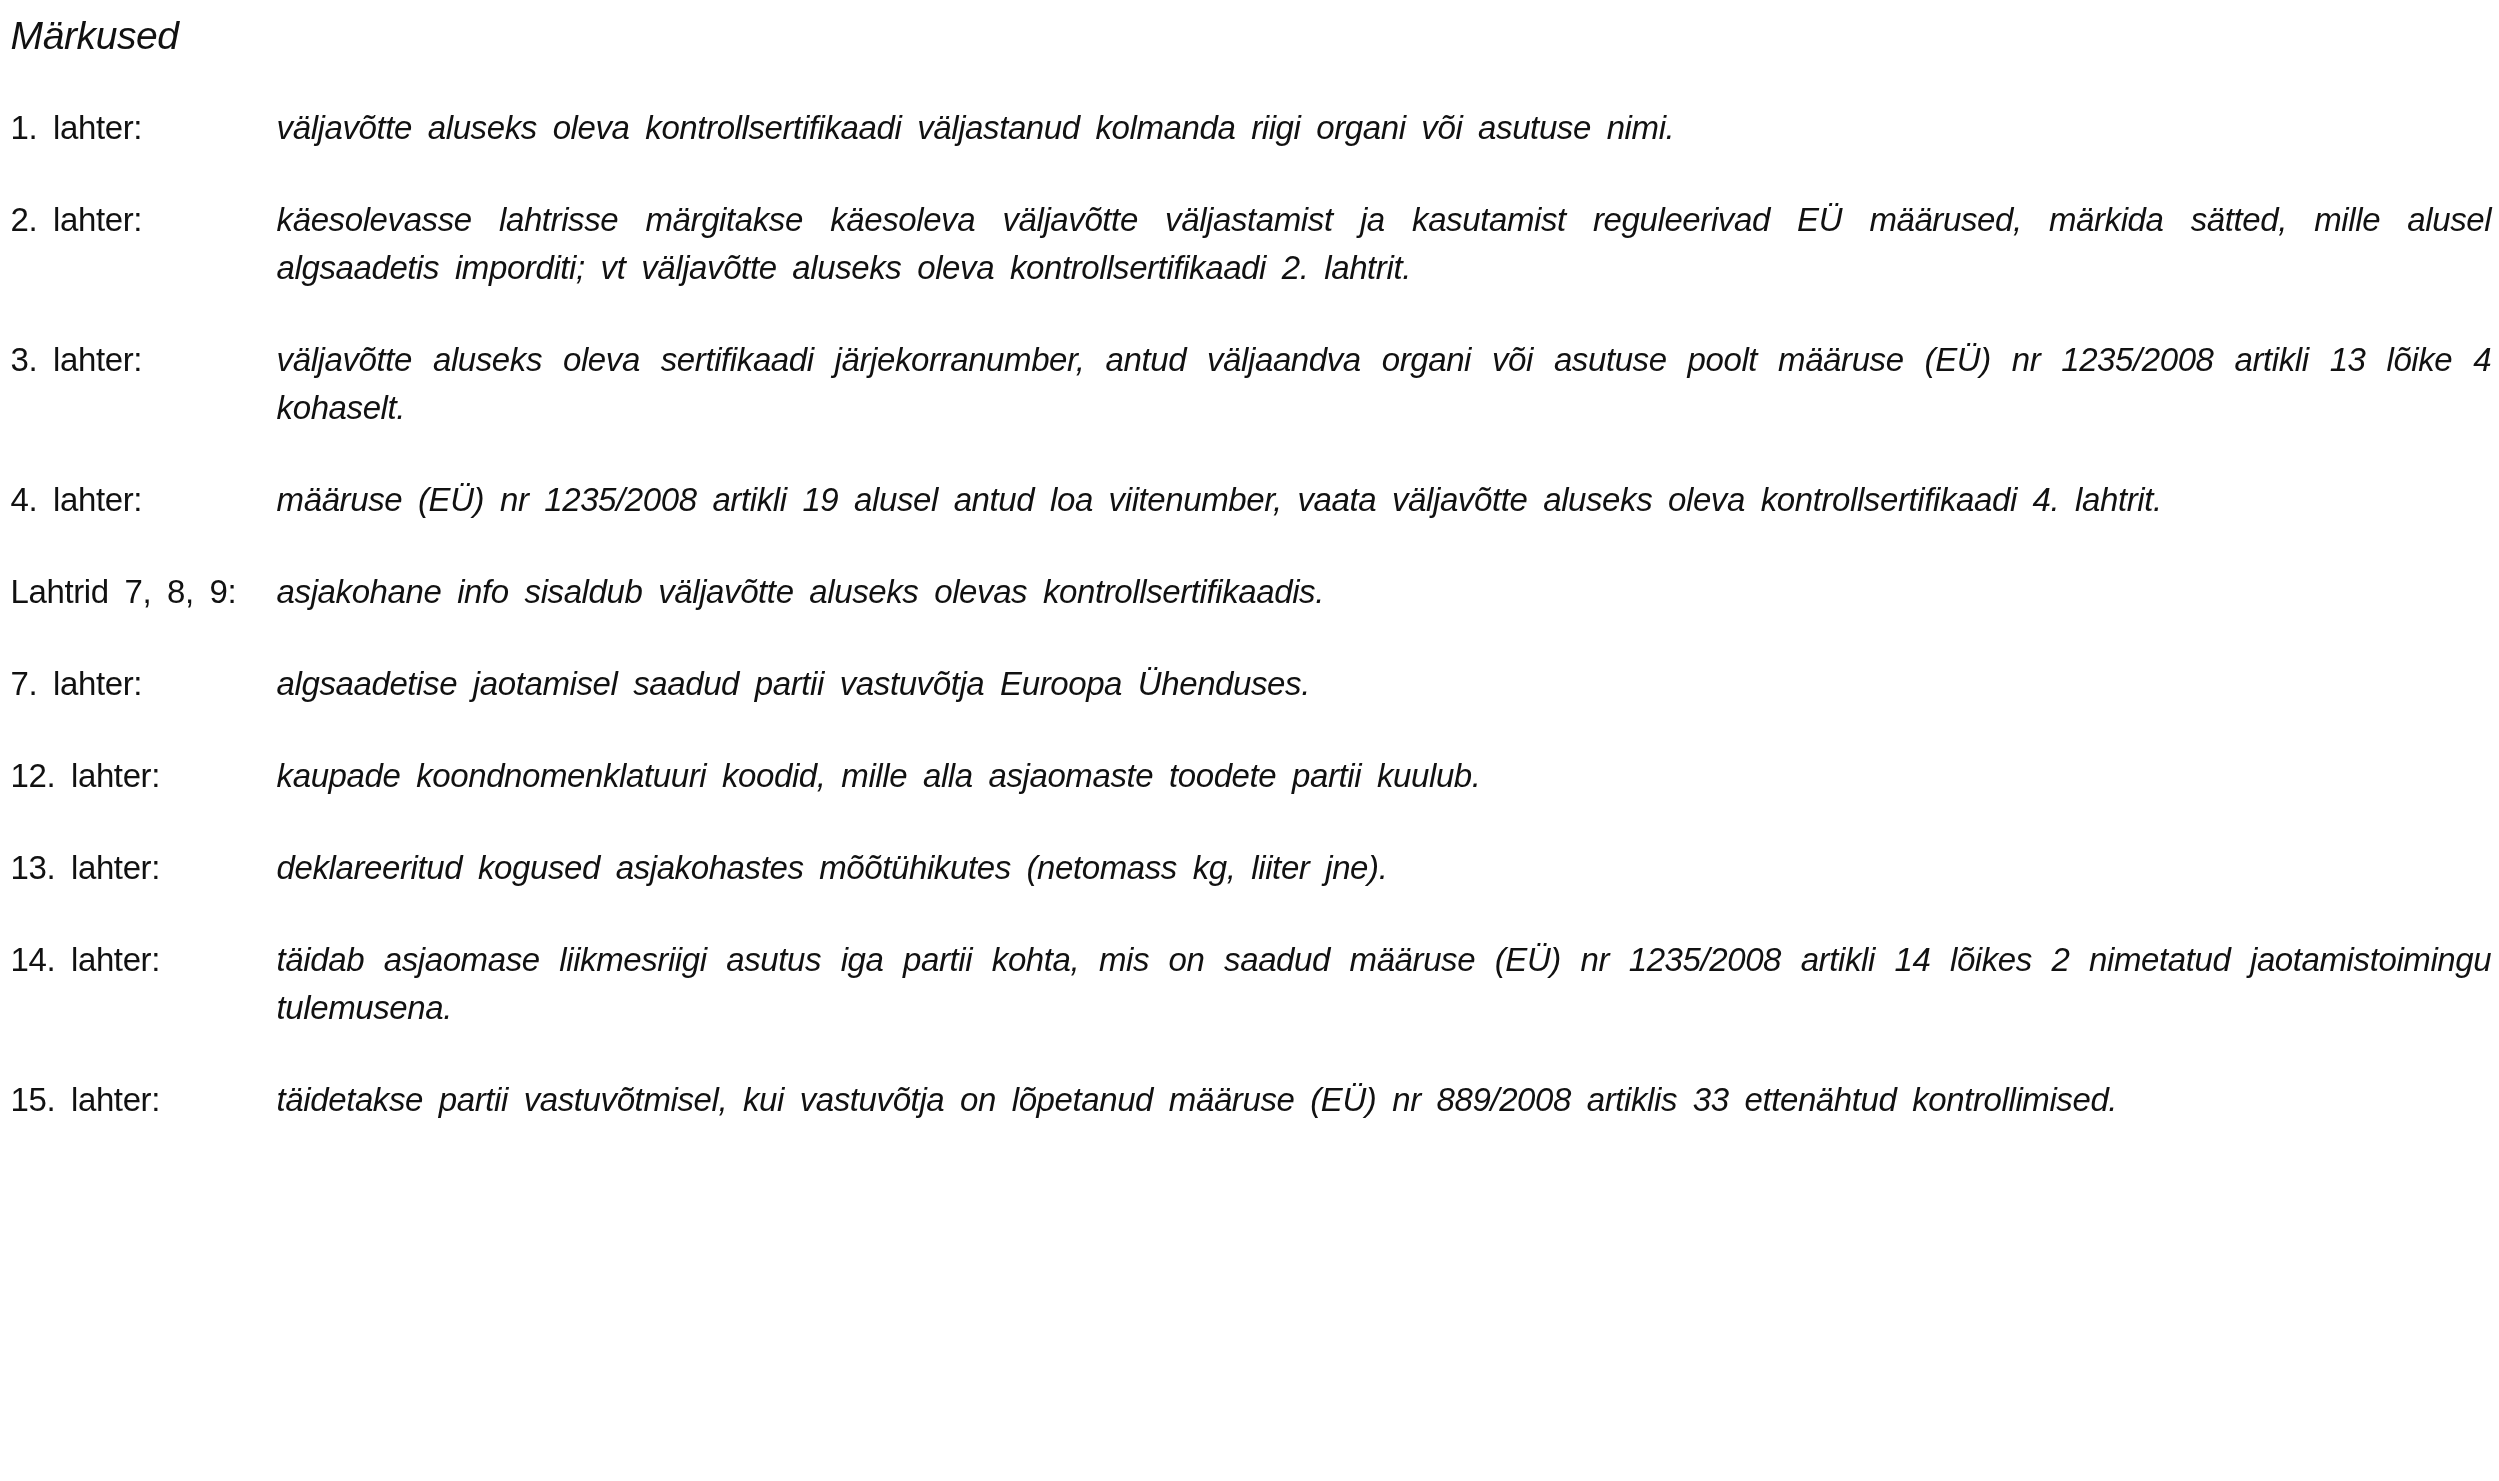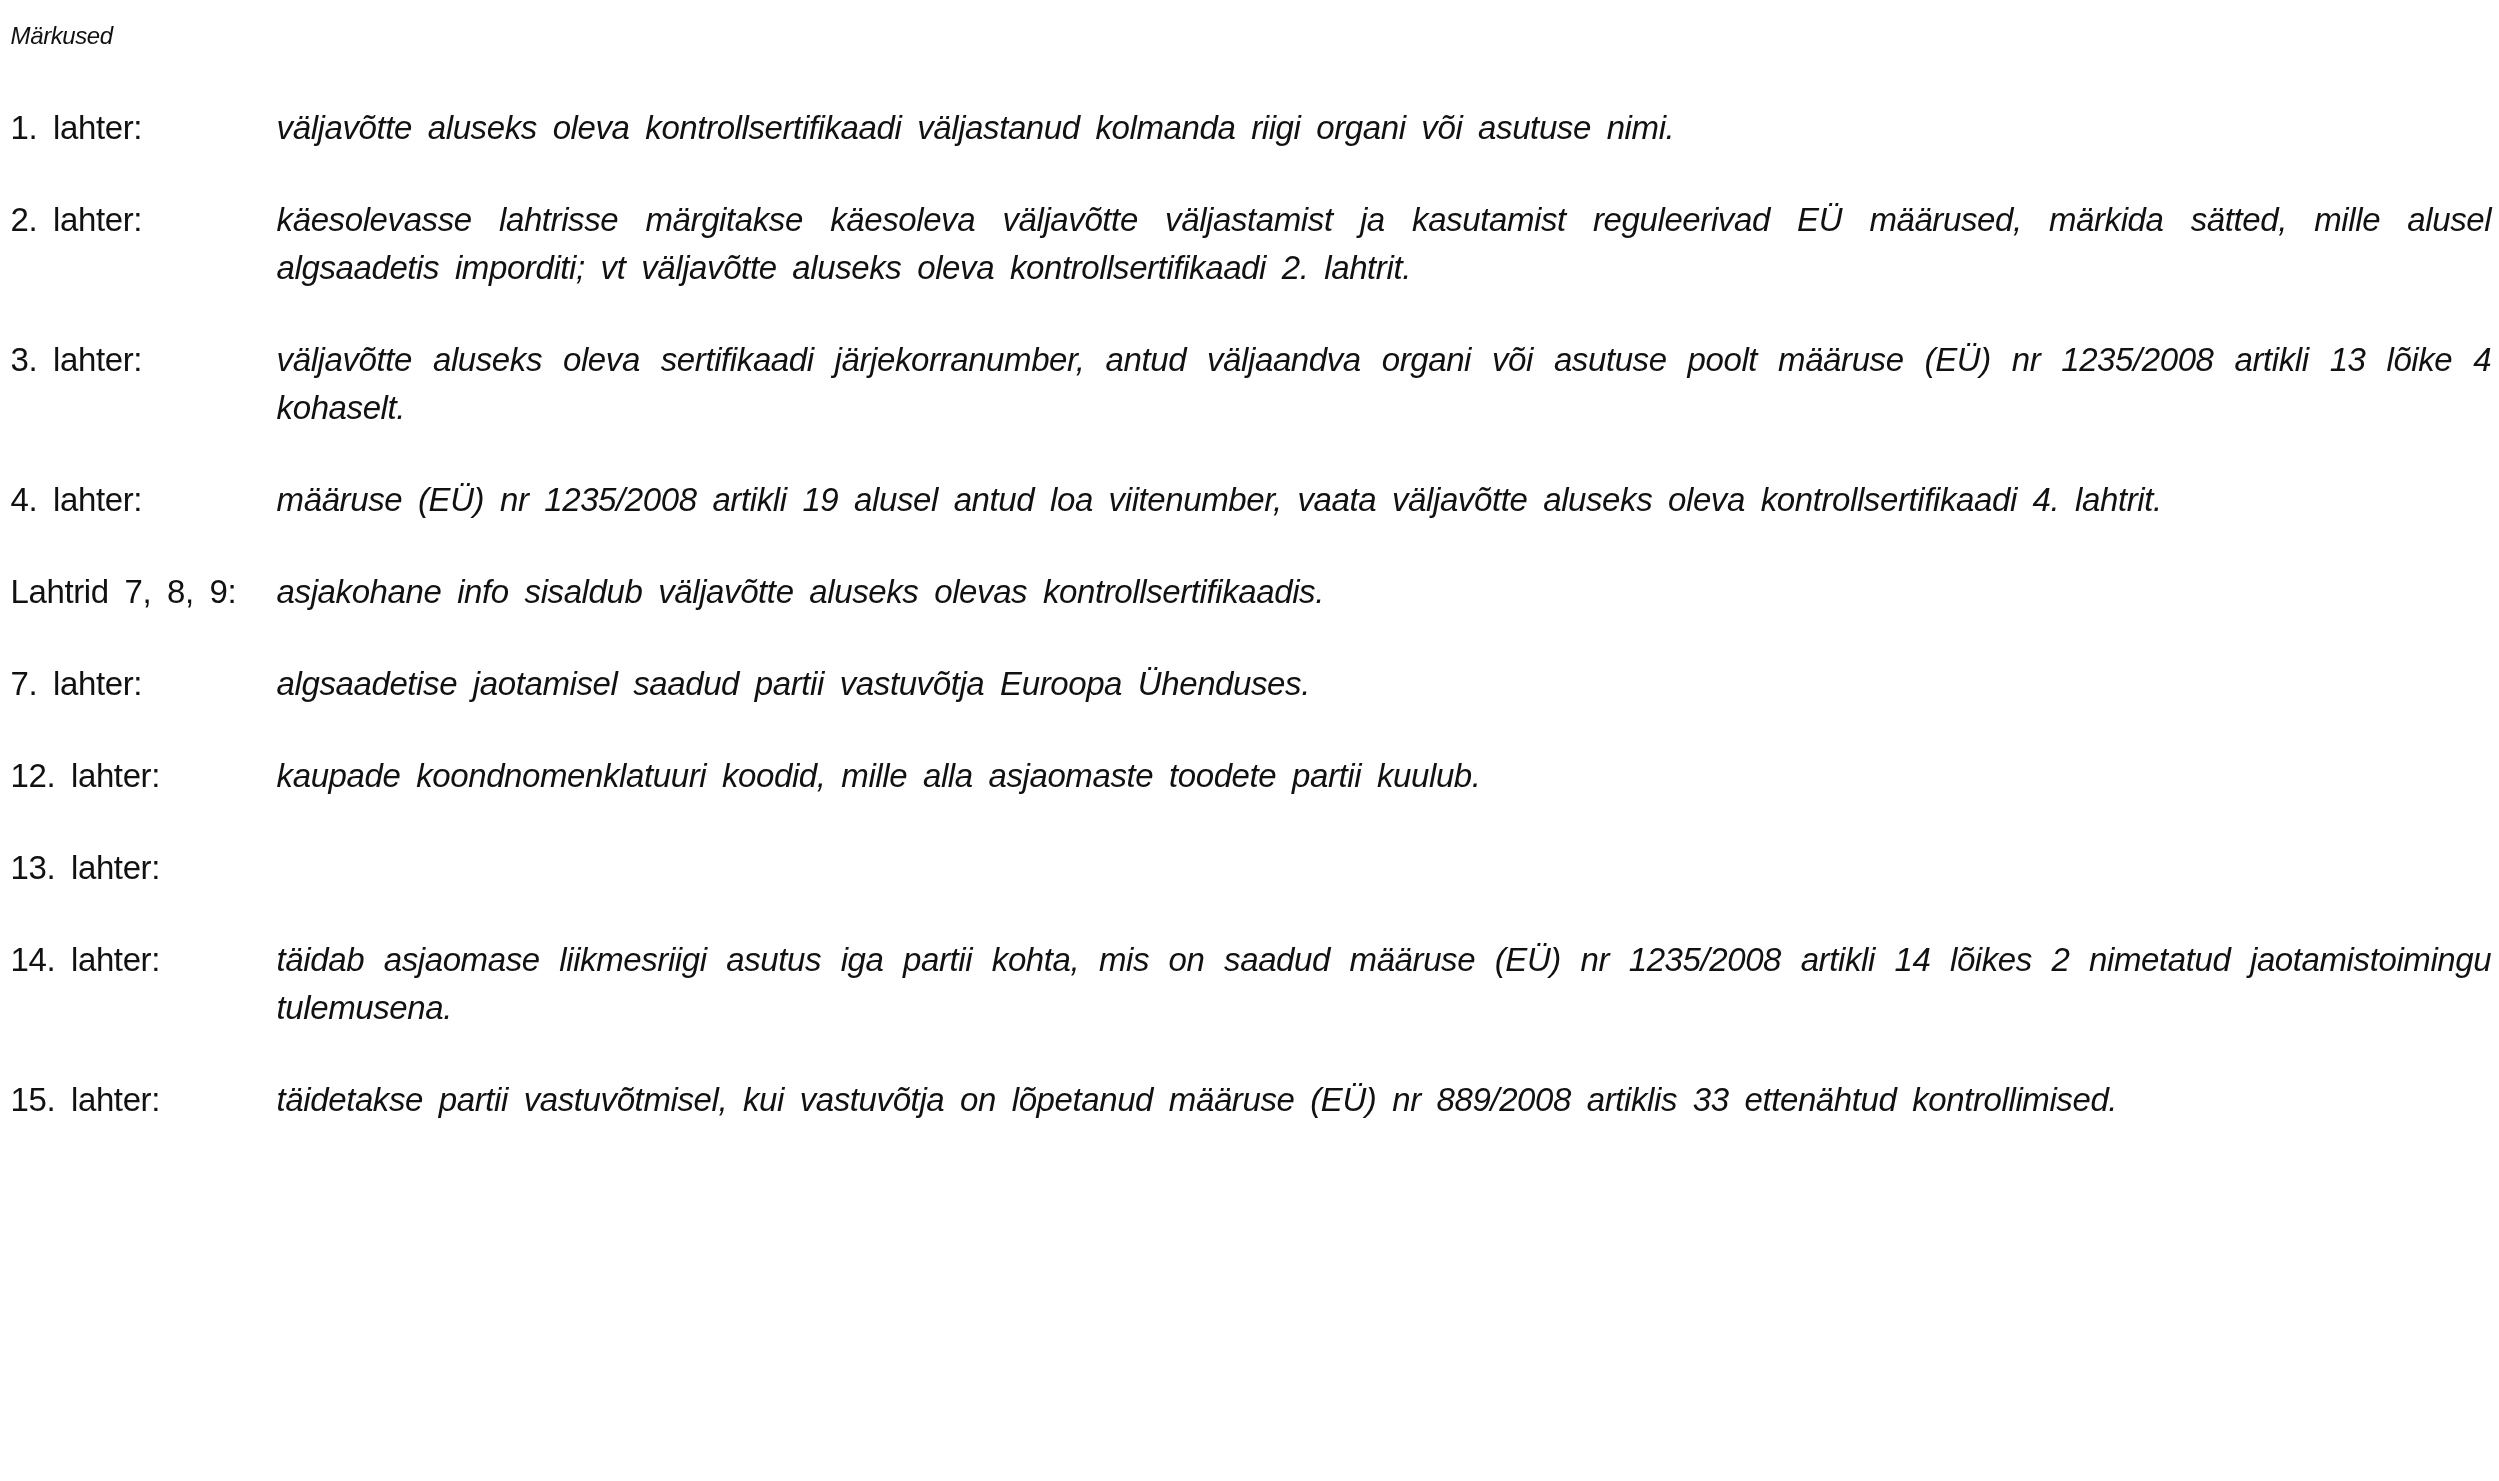--- a/index.html
+++ b/index.html
@@ -17,21 +17,21 @@
     color: #111111;
     font-family: "Liberation Sans", "DejaVu Sans", sans-serif;
     font-size: 33px;
     line-height: 48px;
     letter-spacing: -0.4px;
     word-spacing: 7px;
   }
   .doc-title {
     font-style: italic;
     font-weight: 400;
-    font-size: 24px;
+    font-size: 39px;
     margin: 0;
   }
   .intro {
     margin: 44px 0 0 0;
   }
   .notes {
     margin-top: 16px;
   }
   .note-row {
     display: grid;
@@ -86,20 +86,21 @@
     <div class="note-text">algsaadetise jaotamisel saadud partii vastuvõtja Euroopa Ühenduses.</div>
   </div>
 
   <div class="note-row">
     <div class="note-label">12. lahter:</div>
     <div class="note-text">kaupade koondnomenklatuuri koodid, mille alla asjaomaste toodete partii kuulub.</div>
   </div>
 
   <div class="note-row">
     <div class="note-label">13. lahter:</div>
+    <div class="note-text">deklareeritud kogused asjakohastes mõõtühikutes (netomass kg, liiter jne).</div>
   </div>
 
   <div class="note-row">
     <div class="note-label">14. lahter:</div>
     <div class="note-text">täidab asjaomase liikmesriigi asutus iga partii kohta, mis on saadud määruse (EÜ) nr 1235/2008 artikli 14 lõikes 2 nimetatud jaotamis­toimingu tulemusena.</div>
   </div>
 
   <div class="note-row">
     <div class="note-label">15. lahter:</div>
     <div class="note-text">täidetakse partii vastuvõtmisel, kui vastuvõtja on lõpetanud määruse (EÜ) nr 889/2008 artiklis 33 ettenähtud kontrollimised.</div>

